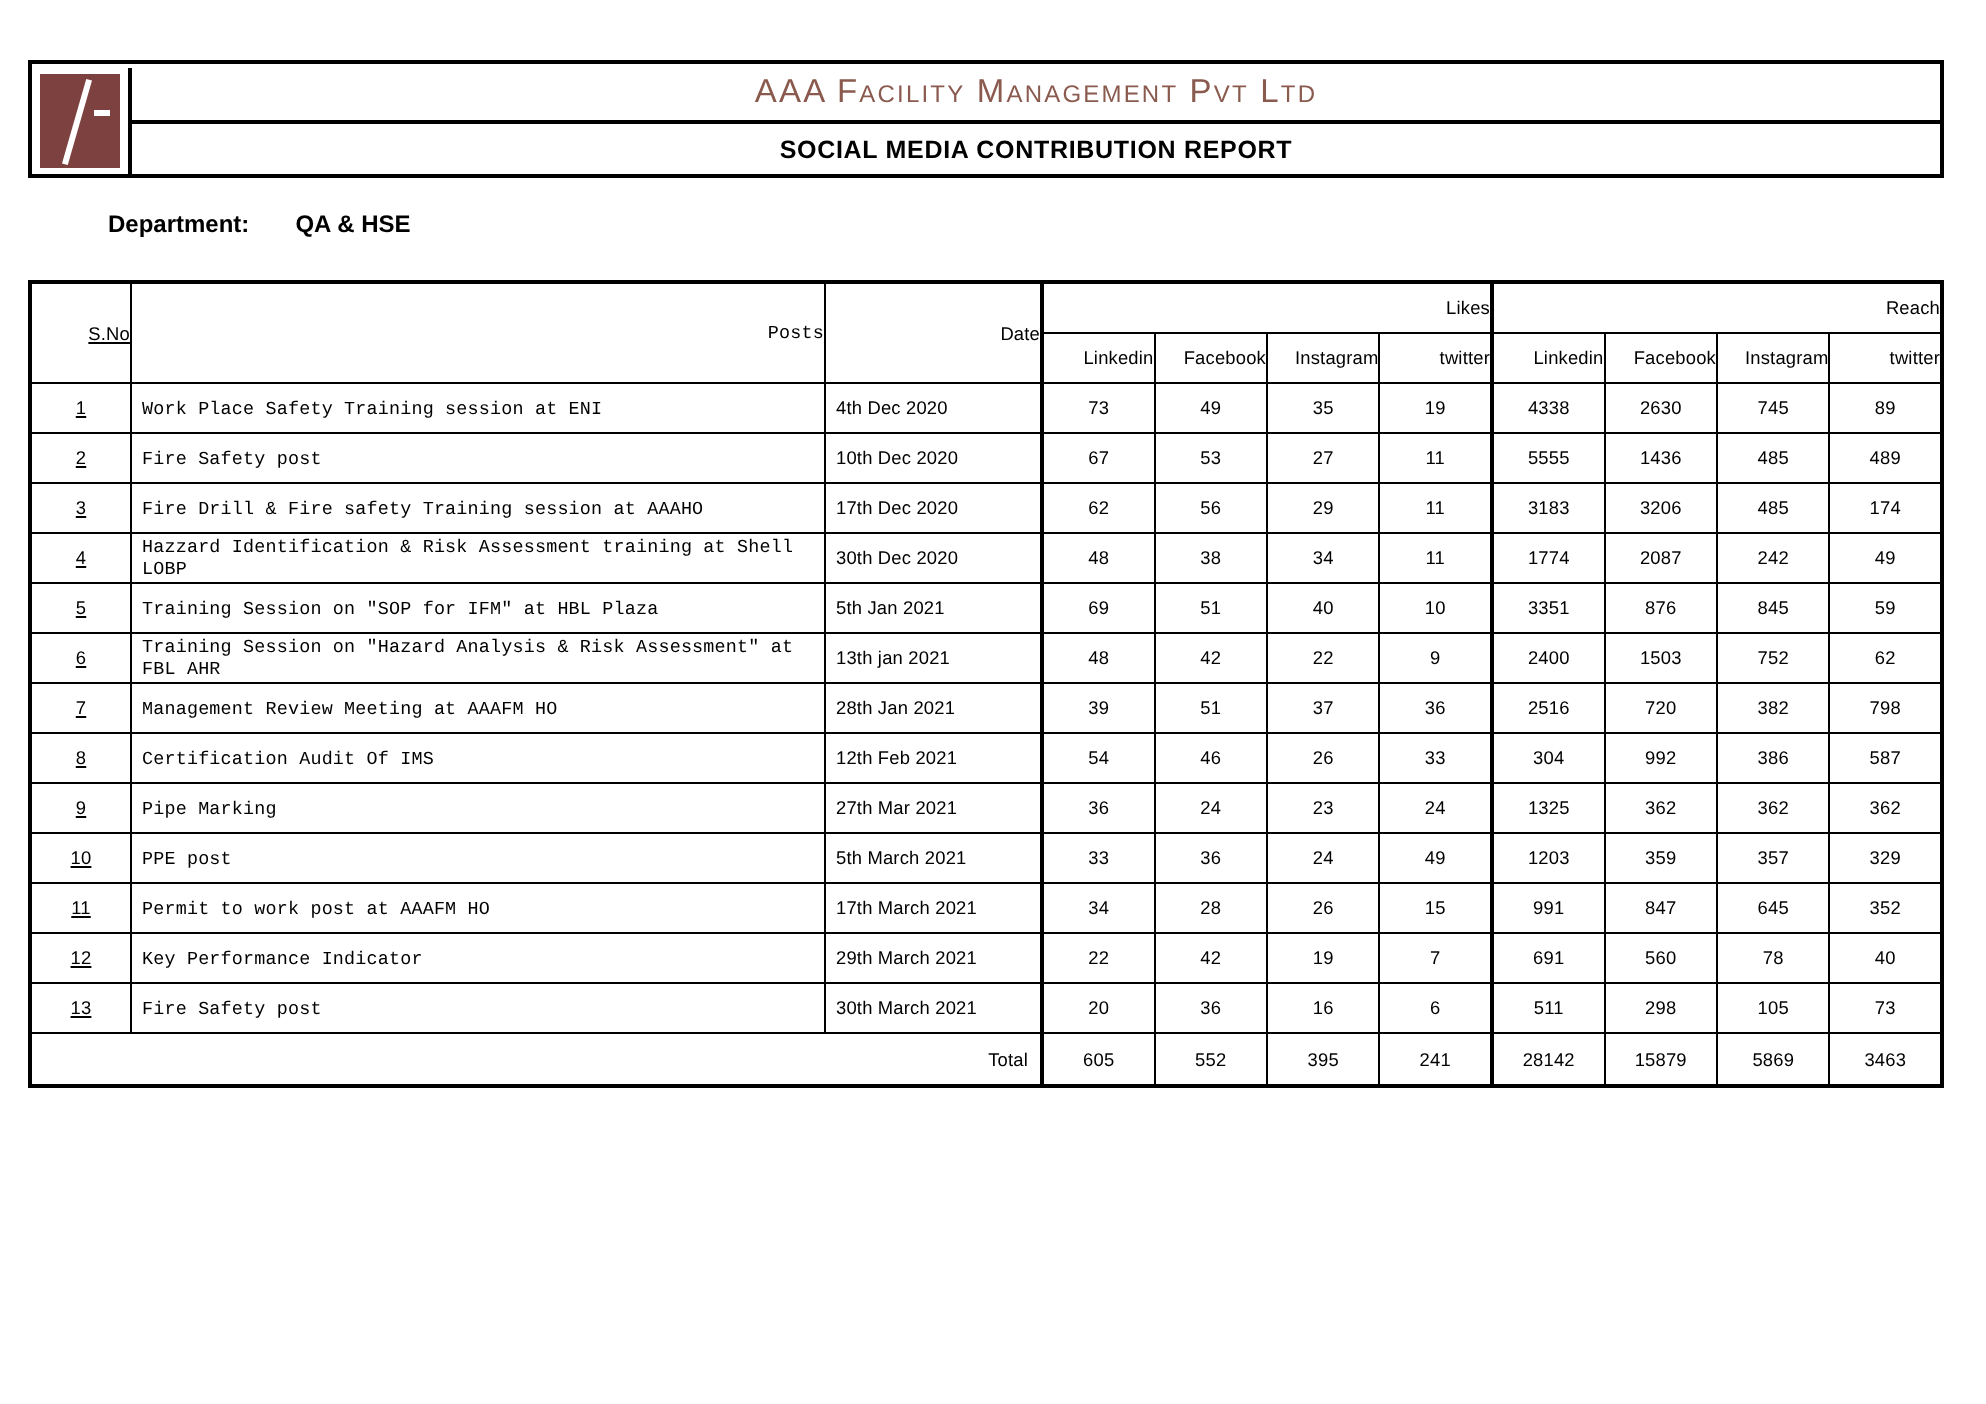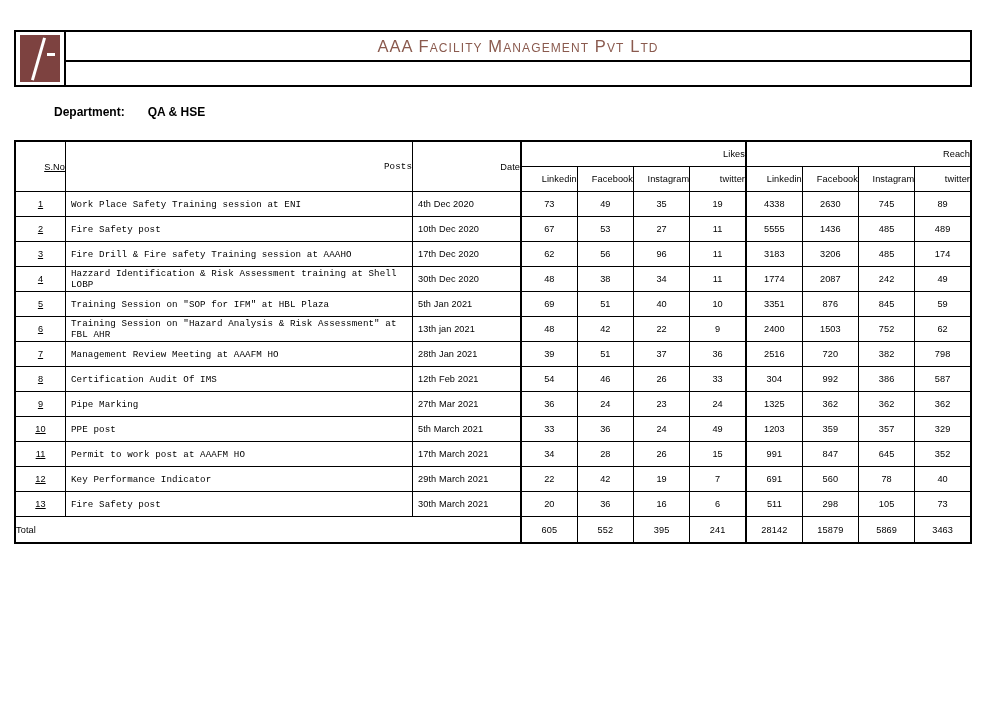--- a/index.html
+++ b/index.html
@@ -18,21 +18,21 @@
 
   
   .header-wrap {
     position: absolute;
     left: 14px;
     top: 30px;
     width: 958px;
     border: 2px solid #000;
     box-sizing: border-box;
     display: flex;
-    align-items: flex-start;
+    align-items: flex-end;
   }
   .logo-cell {
     width: 50px;
     flex: 0 0 50px;
     border-right: 2px solid #000;
     box-sizing: border-box;
     display: flex;
     align-items: center;
     justify-content: center;
     padding: 3px;
@@ -159,21 +159,21 @@
   }
   th.tall {
     height: 51px;
   }
   th.c-post, th.c-date, th.c-sno {
     text-align: center;
     padding-left: 0 !important;
   }
 
   .total-label {
-    text-align: left;
+    text-align: right;
     padding-right: 6px !important;
     font-size: 9.2px;
   }
   tr.total-row td { height: 25px; }
 
   
   .grp-div { border-left: 2px solid #000 !important; }
 </style>
 </head>
 <body>
@@ -181,20 +181,23 @@
 <div class="header-wrap">
   <div class="logo-cell">
     <div class="logo-box">
       <div class="slash"></div>
       <div class="dash"></div>
     </div>
   </div>
   <div class="header-text">
     <div class="company-row">
       <div class="company-title">AAA Facility Management Pvt Ltd</div>
+    </div>
+    <div class="report-row">
+      <div class="report-title">SOCIAL MEDIA CONTRIBUTION REPORT</div>
     </div>
   </div>
 </div>
 
 <div class="dept-line">
   <span class="dept-label">Department:</span>
   <span class="dept-value">QA &amp; HSE</span>
 </div>
 
 <div class="table-wrap">
@@ -244,21 +247,21 @@
           <td class="c-num">1436</td>
           <td class="c-num">485</td>
           <td class="c-num">489</td>
         </tr>
         <tr>
           <td class="c-sno">3</td>
           <td class="c-post">Fire Drill &amp; Fire safety Training session at AAAHO</td>
           <td class="c-date">17th Dec 2020</td>
           <td class="c-num grp-div">62</td>
           <td class="c-num">56</td>
-          <td class="c-num">96</td>
+          <td class="c-num">29</td>
           <td class="c-num">11</td>
           <td class="c-num grp-div">3183</td>
           <td class="c-num">3206</td>
           <td class="c-num">485</td>
           <td class="c-num">174</td>
         </tr>
         <tr>
           <td class="c-sno">4</td>
           <td class="c-post">Hazzard Identification &amp; Risk Assessment training at Shell LOBP</td>
           <td class="c-date">30th Dec 2020</td>

